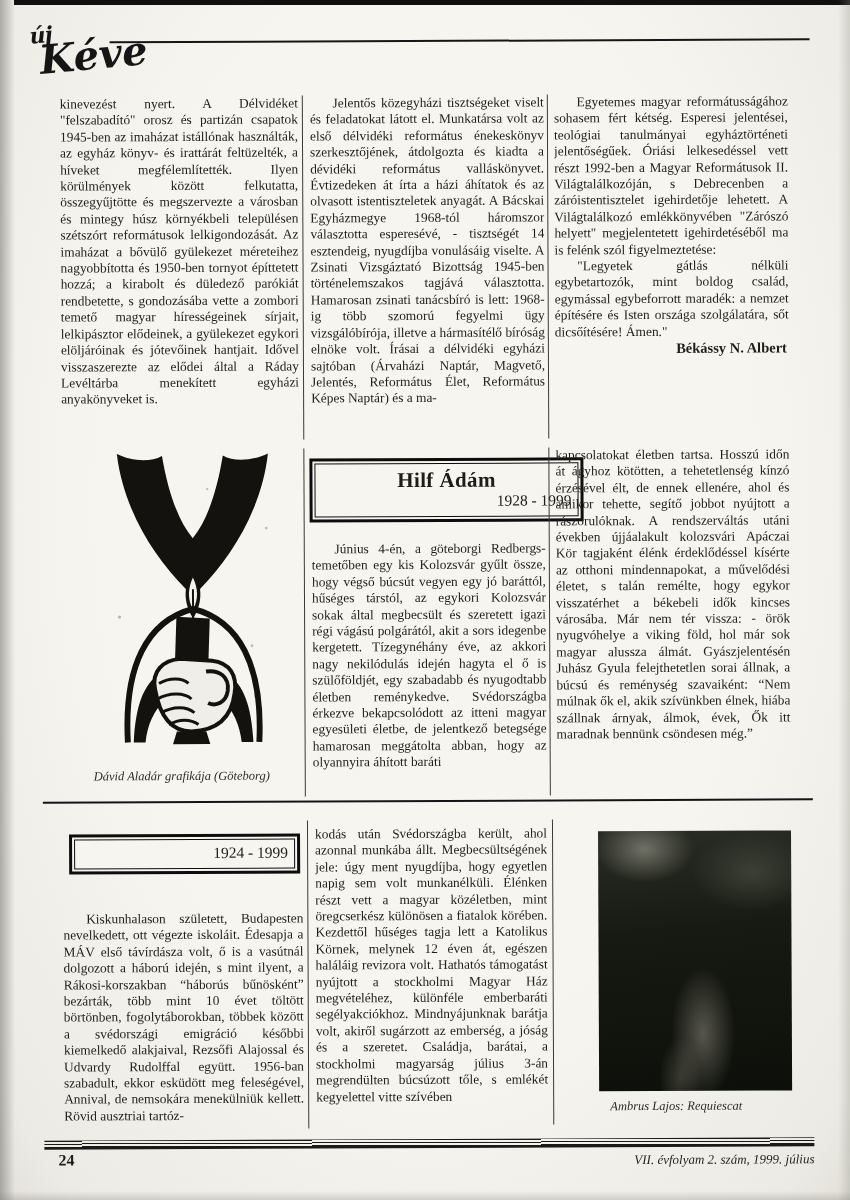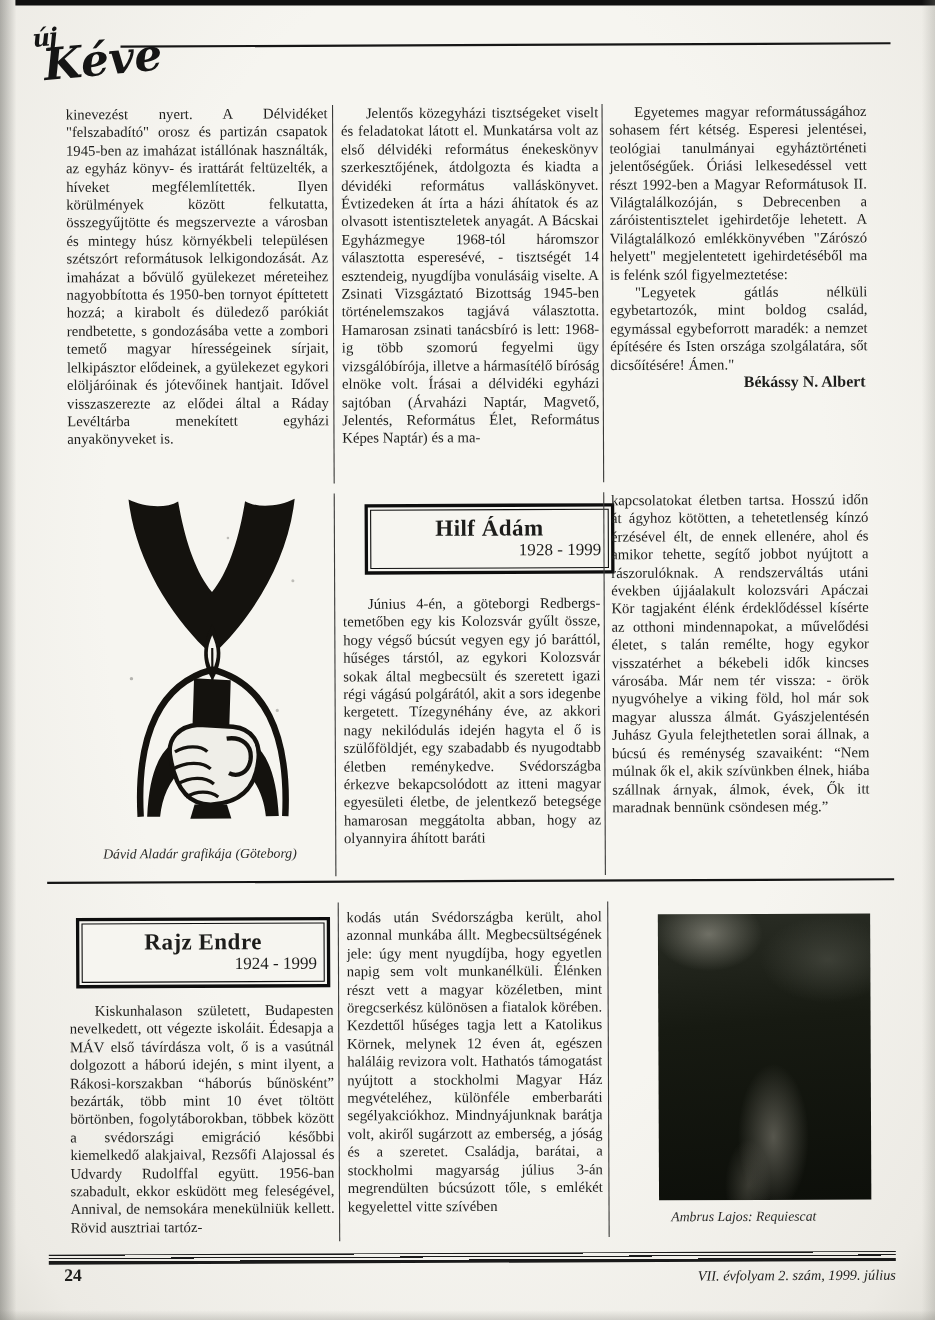--- a/index.html
+++ b/index.html
@@ -112,40 +112,39 @@
       <path d="M68,254 C80,247 96,247 103,254" fill="none" stroke="#14120e" stroke-width="3"></path>
       <path d="M72,268 C84,261 98,261 106,268" fill="none" stroke="#14120e" stroke-width="3"></path>
       <path d="M80,280 C90,274 102,274 110,280" fill="none" stroke="#14120e" stroke-width="3"></path>
       <path d="M118,226 C132,224 142,232 140,246 C138,258 128,262 120,258" fill="#efeee8" stroke="#14120e" stroke-width="4"></path>
       <path d="M88,287 L118,287 L122,300 L84,300 Z" fill="#14120e"></path>
     </svg>
     <div class="caption" style="left:62px;top:768px;width:238px;">Dávid Aladár grafikája (Göteborg)</div>
 
     <div class="vrule" style="left:304px;top:448px;height:348px;"></div>
 
-    <div class="title-box" style="left:332px;top:458px;width:227px;">
+    <div class="title-box" style="left:310px;top:458px;width:274px;">
       <div class="title-box-inner">
         <div class="box-title">Hilf Ádám</div>
         <div class="box-years">1928 - 1999</div>
       </div>
     </div>
     <div class="col" style="left:312px;top:541px;width:234px;height:256px;">
       <p class="ind">Június 4-én, a göteborgi Redbergs-temetőben egy kis Kolozsvár gyűlt össze, hogy végső búcsút vegyen egy jó baráttól, hűséges társtól, az egykori Kolozsvár sokak által megbecsült és szeretett igazi régi vágású polgárától, akit a sors idegenbe kergetett. Tízegynéhány éve, az akkori nagy nekilódulás idején hagyta el ő is szülőföldjét, egy szabadabb és nyugodtabb életben reménykedve. Svédországba érkezve bekapcsolódott az itteni magyar egyesületi életbe, de jelentkező betegsége hamarosan meggátolta abban, hogy az olyannyira áhított baráti</p>
     </div>
 
     <div class="vrule" style="left:549px;top:448px;height:348px;"></div>
     <div class="col" style="left:556px;top:448px;width:234px;height:350px;">
       <p>kapcsolatokat életben tartsa. Hosszú időn át ágyhoz kötötten, a tehetetlenség kínzó érzésével élt, de ennek ellenére, ahol és amikor tehette, segítő jobbot nyújtott a rászorulóknak. A rendszerváltás utáni években újjáalakult kolozsvári Apáczai Kör tagjaként élénk érdeklődéssel kísérte az otthoni mindennapokat, a művelődési életet, s talán remélte, hogy egykor visszatérhet a békebeli idők kincses városába. Már nem tér vissza: - örök nyugvóhelye a viking föld, hol már sok magyar alussza álmát. Gyászjelentésén Juhász Gyula felejthetetlen sorai állnak, a búcsú és reménység szavaiként: “Nem múlnak ők el, akik szívünkben élnek, hiába szállnak árnyak, álmok, évek, Ők itt maradnak bennünk csöndesen még.”</p>
     </div>
 
     <div class="section-divider"></div>
 
     <div class="title-box" style="left:68px;top:833px;width:231px;">
       <div class="title-box-inner">
-        <div class="box-title">Rajz Endre</div>
         <div class="box-years">1924 - 1999</div>
       </div>
     </div>
     <div class="col" style="left:62px;top:910px;width:240px;height:226px;">
       <p class="ind">Kiskunhalason született, Budapesten nevelkedett, ott végezte iskoláit. Édesapja a MÁV első távírdásza volt, ő is a vasútnál dolgozott a háború idején, s mint ilyent, a Rákosi-korszakban “háborús bűnösként” bezárták, több mint 10 évet töltött börtönben, fogolytáborokban, többek között a svédországi emigráció későbbi kiemelkedő alakjaival, Rezsőfi Alajossal és Udvardy Rudolffal együtt. 1956-ban szabadult, ekkor esküdött meg feleségével, Annival, de nemsokára menekülniük kellett. Rövid ausztriai tartóz-</p>
     </div>
 
     <div class="vrule" style="left:306px;top:820px;height:308px;"></div>
     <div class="col" style="left:314px;top:826px;width:232px;height:302px;">
       <p>kodás után Svédországba került, ahol azonnal munkába állt. Megbecsültségének jele: úgy ment nyugdíjba, hogy egyetlen napig sem volt munkanélküli. Élénken részt vett a magyar közéletben, mint öregcserkész különösen a fiatalok körében. Kezdettől hűséges tagja lett a Katolikus Körnek, melynek 12 éven át, egészen haláláig revizora volt. Hathatós támogatást nyújtott a stockholmi Magyar Ház megvételéhez, különféle emberbaráti segélyakciókhoz. Mindnyájunknak barátja volt, akiről sugárzott az emberség, a jóság és a szeretet. Családja, barátai, a stockholmi magyarság július 3-án megrendülten búcsúzott tőle, s emlékét kegyelettel vitte szívében</p>

